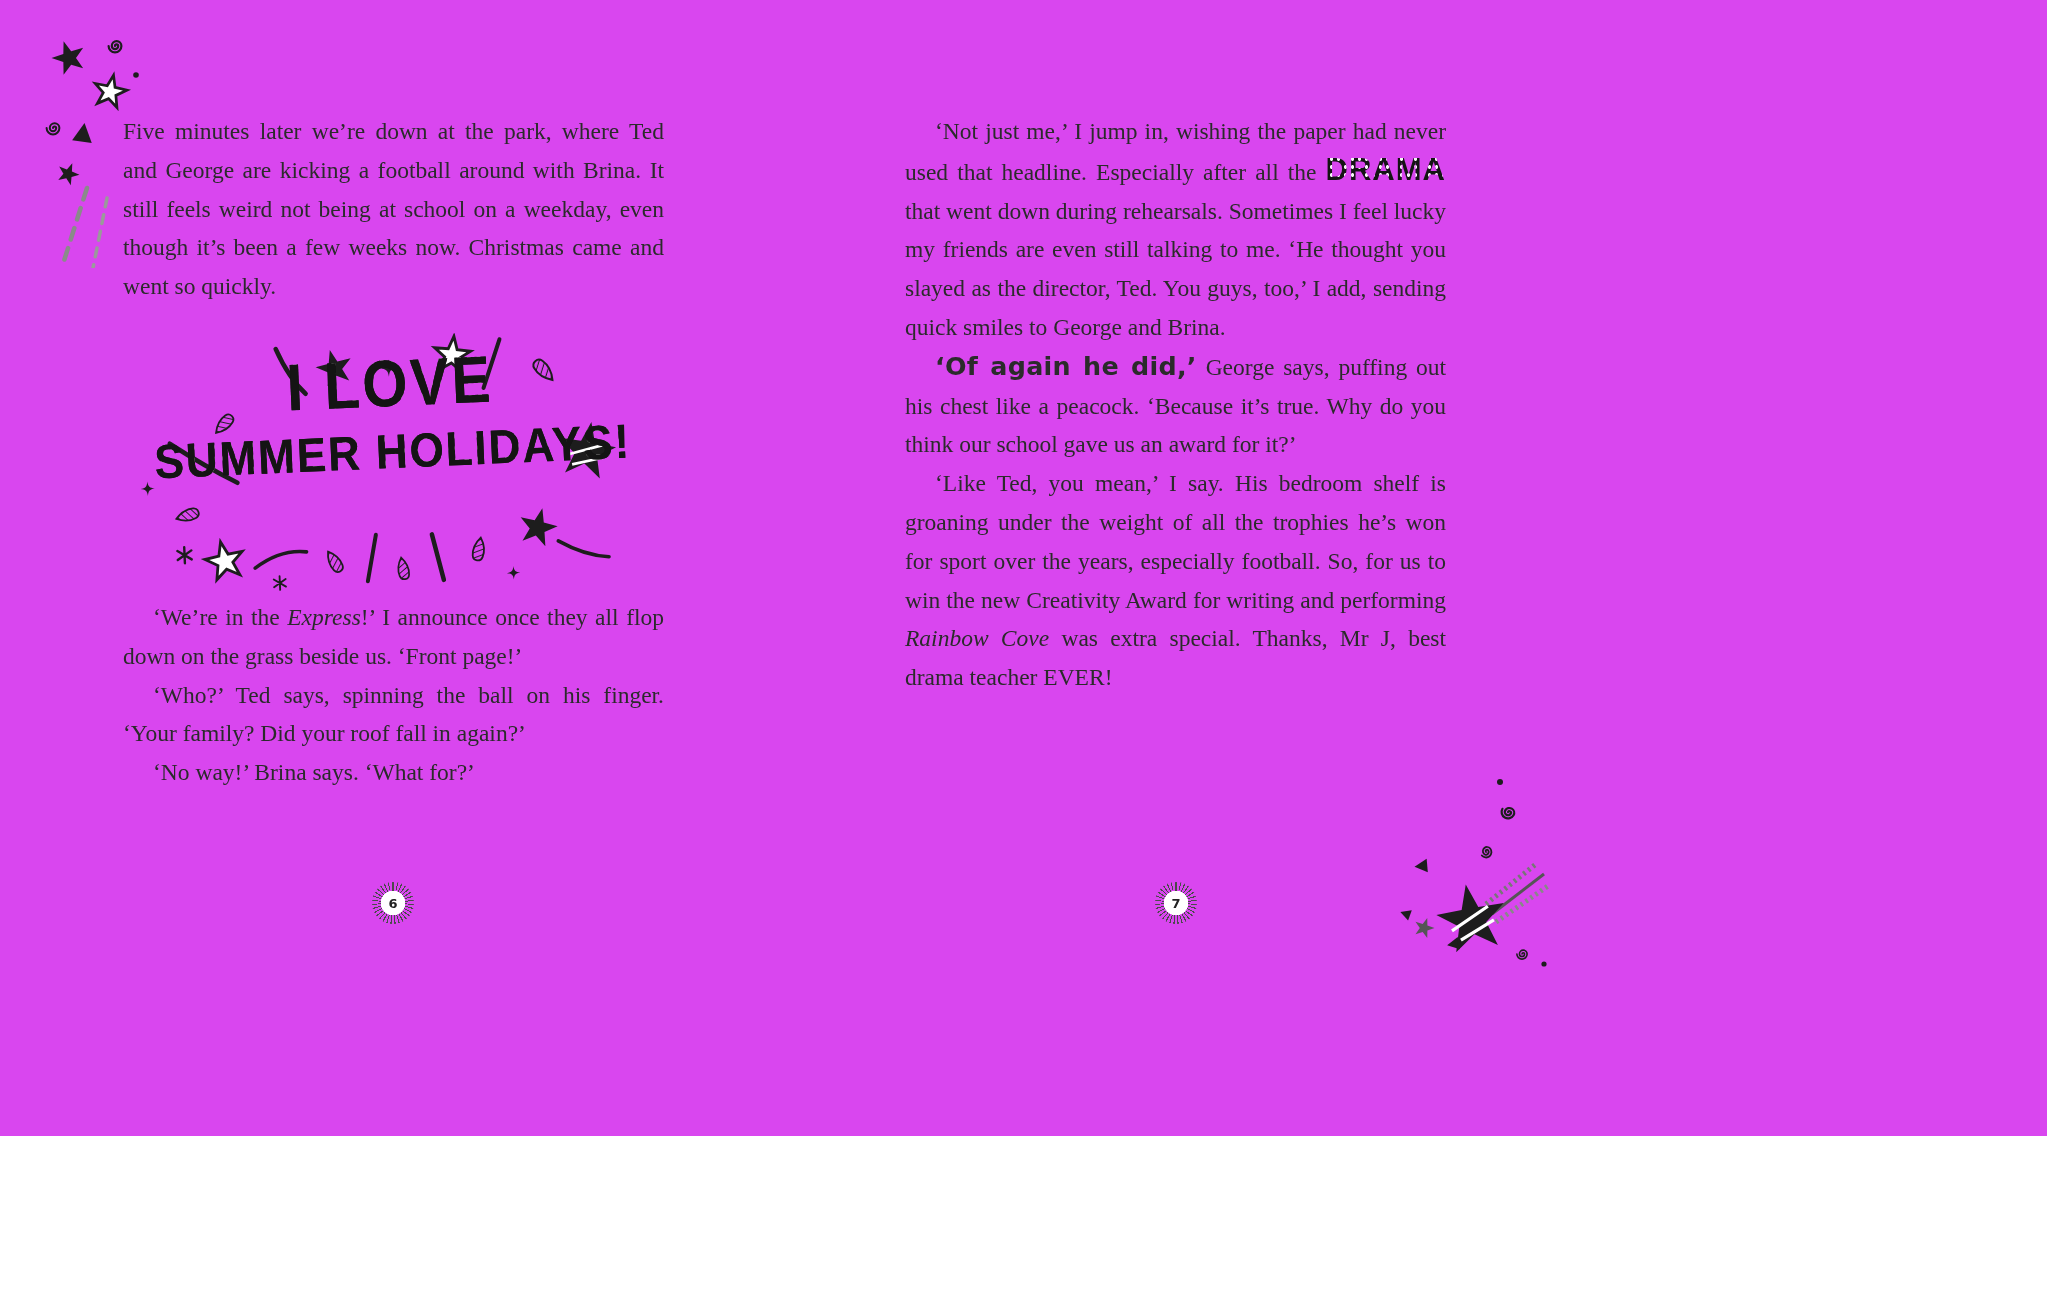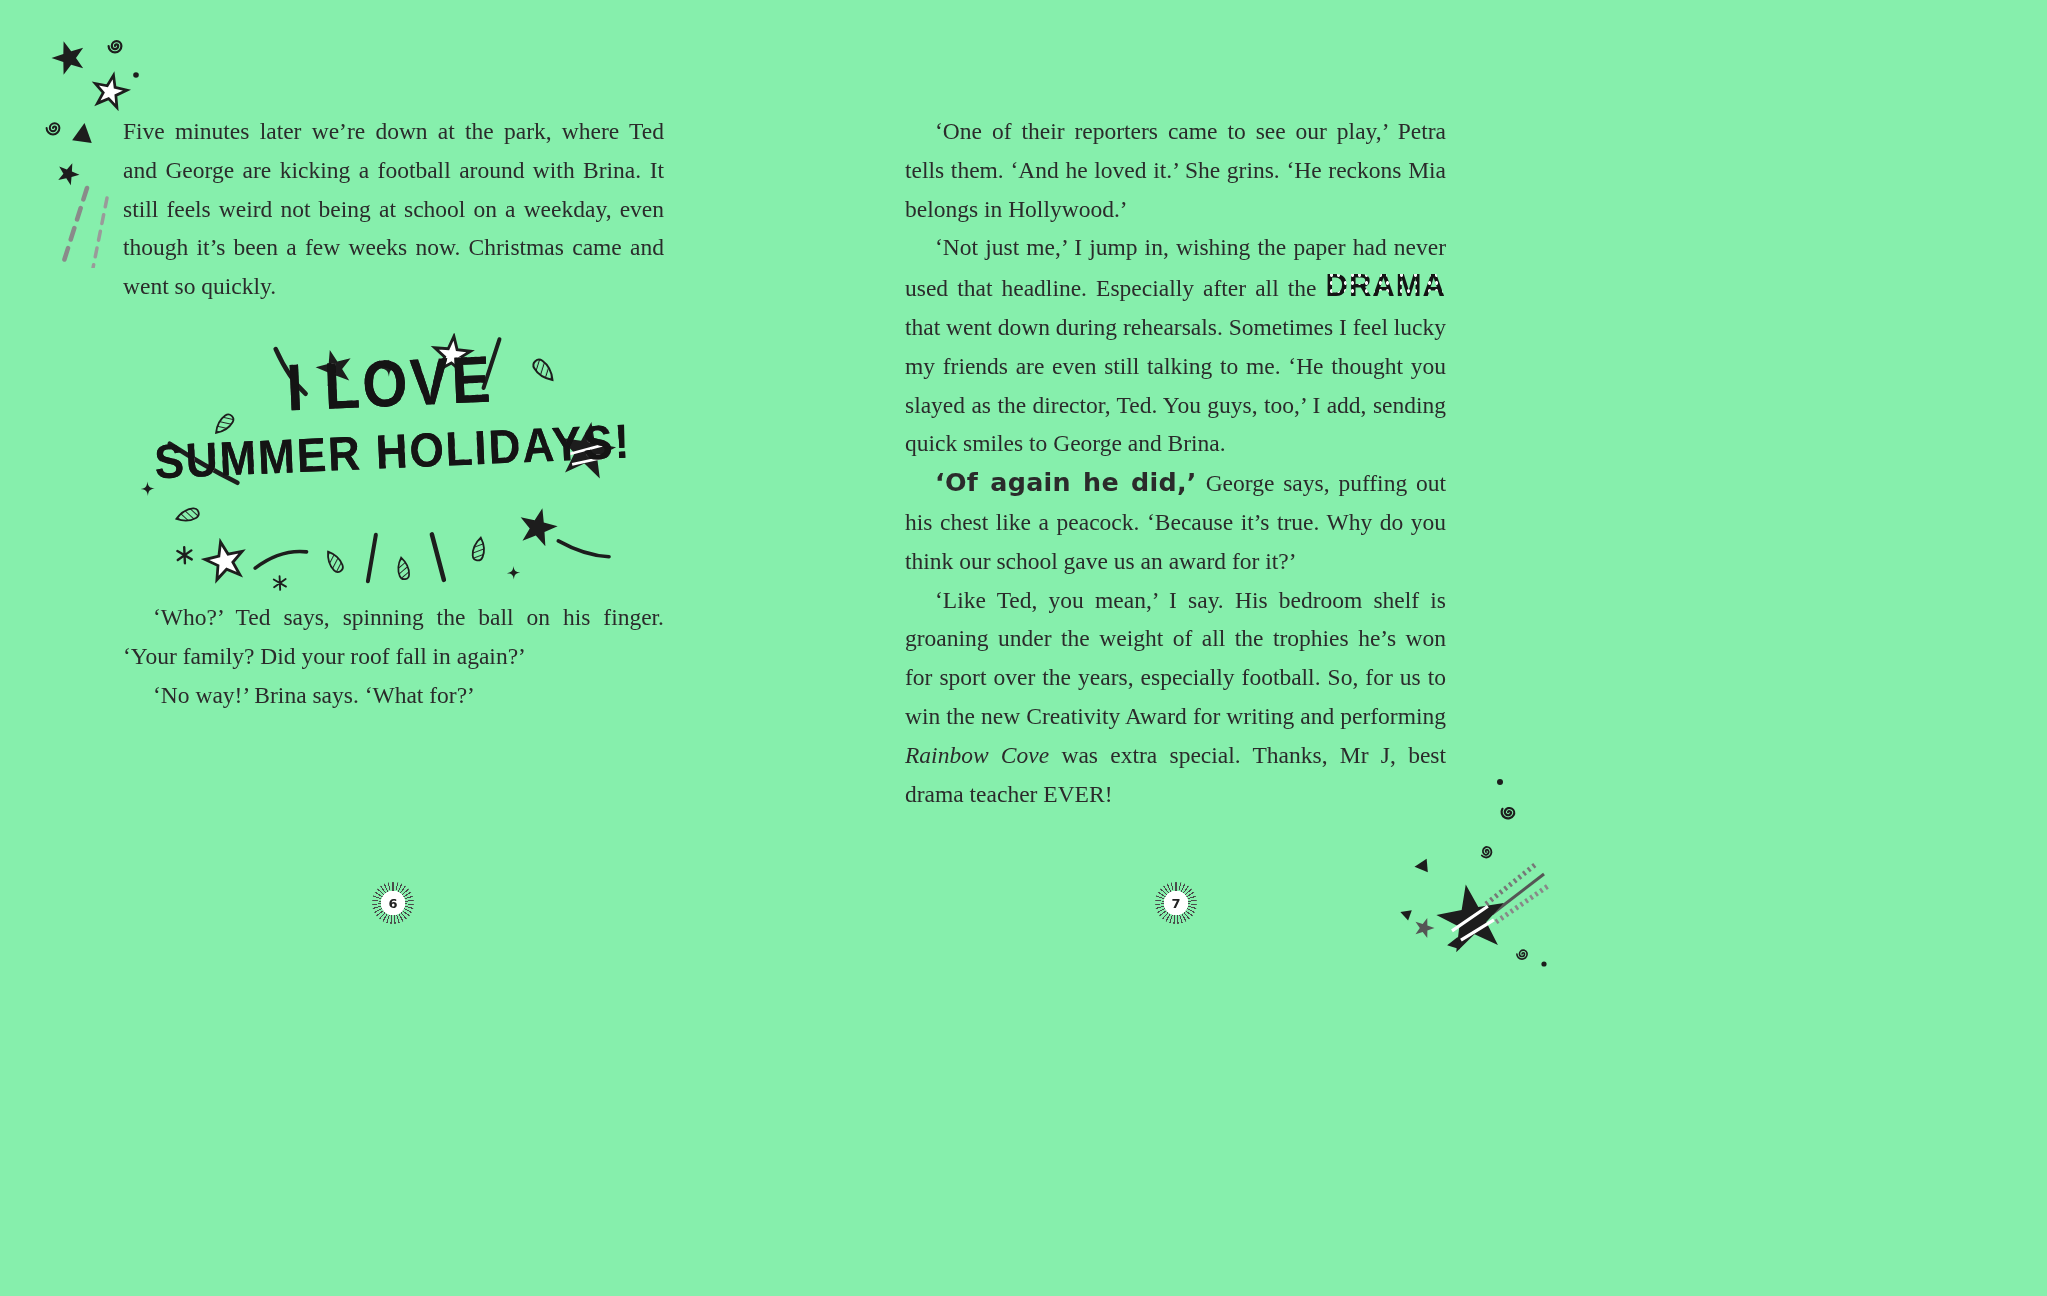--- a/index.html
+++ b/index.html
@@ -1,19 +1,19 @@
 <!DOCTYPE html>
 <html><head>
 <meta charset="utf-8">
 <style>
   html,body{margin:0;padding:0;background:#ffffff;}
   .spread{
     position:relative;
-    width:2047px;height:1296px;
-    background:#86efac;
+    width:2047px;height:1136px;
+    background:#d946ef;
     overflow:hidden;
     font-family:"Liberation Serif", serif;
     color:#2b2b2b;
   }
   .text-col{
     position:absolute;
     top:112px;
     width:541px;
     font-size:23.5px;
     line-height:38.8px;
@@ -189,28 +189,28 @@
         <use href="#drop" transform="translate(352,218) rotate(12)" fill="url(#hatch)" stroke="#1d1d1d" stroke-width="1.8"></use>
         <use href="#spark4" transform="translate(386,242) scale(0.75)" fill="#1d1d1d"></use>
         <use href="#star5" transform="translate(412,198) scale(2) rotate(16)" fill="#1d1d1d"></use>
         <path d="M432,212 Q458,228 482,230" stroke="#1d1d1d" stroke-width="3.6" stroke-linecap="round" fill="none"></path>
       </svg>
       <div class="hl-text hl-line1 dotted">I LOVE</div>
       <div class="hl-text hl-line2 dotted">SUMMER HOLIDAYS!</div>
     </div>
 
     <div>
+        <p class="para indent"><span>‘We’re in the </span><span class="seg-italic">Express</span><span>!’ I announce once they all flop down on the grass beside us. ‘Front page!’</span></p>
         <p class="para indent"><span>‘Who?’ Ted says, spinning the ball on his finger. ‘Your family? Did your roof fall in again?’</span></p>
         <p class="para indent"><span>‘No way!’ Brina says. ‘What for?’</span></p>
       </div>
   </div>
 
   <div class="text-col col-right">
     <div>
-        <p class="para indent"><span>‘One of their reporters came to see our play,’ Petra tells them. ‘And he loved it.’ She grins. ‘He reckons Mia belongs in Hollywood.’</span></p>
         <p class="para indent"><span>‘Not just me,’ I jump in, wishing the paper had never used that headline. Especially after all the </span><span class="seg-marquee dotted">DRAMA</span><span> that went down during rehearsals. Sometimes I feel lucky my friends are even still talking to me. ‘He thought you slayed as the director, Ted. You guys, too,’ I add, sending quick smiles to George and Brina.</span></p>
         <p class="para indent"><span class="seg-hand">‘Of again he did,’</span><span> George says, puffing out his chest like a peacock. ‘Because it’s true. Why do you think our school gave us an award for it?’</span></p>
         <p class="para indent"><span>‘Like Ted, you mean,’ I say. His bedroom shelf is groaning under the weight of all the trophies he’s won for sport over the years, especially football. So, for us to win the new Creativity Award for writing and performing </span><span class="seg-italic">Rainbow Cove</span><span> was extra special. Thanks, Mr J, best drama teacher EVER!</span></p>
       </div>
   </div>
 
   <div class="pageno pageno-left">
     <span>6</span>
   </div>
   <div class="pageno pageno-right">

